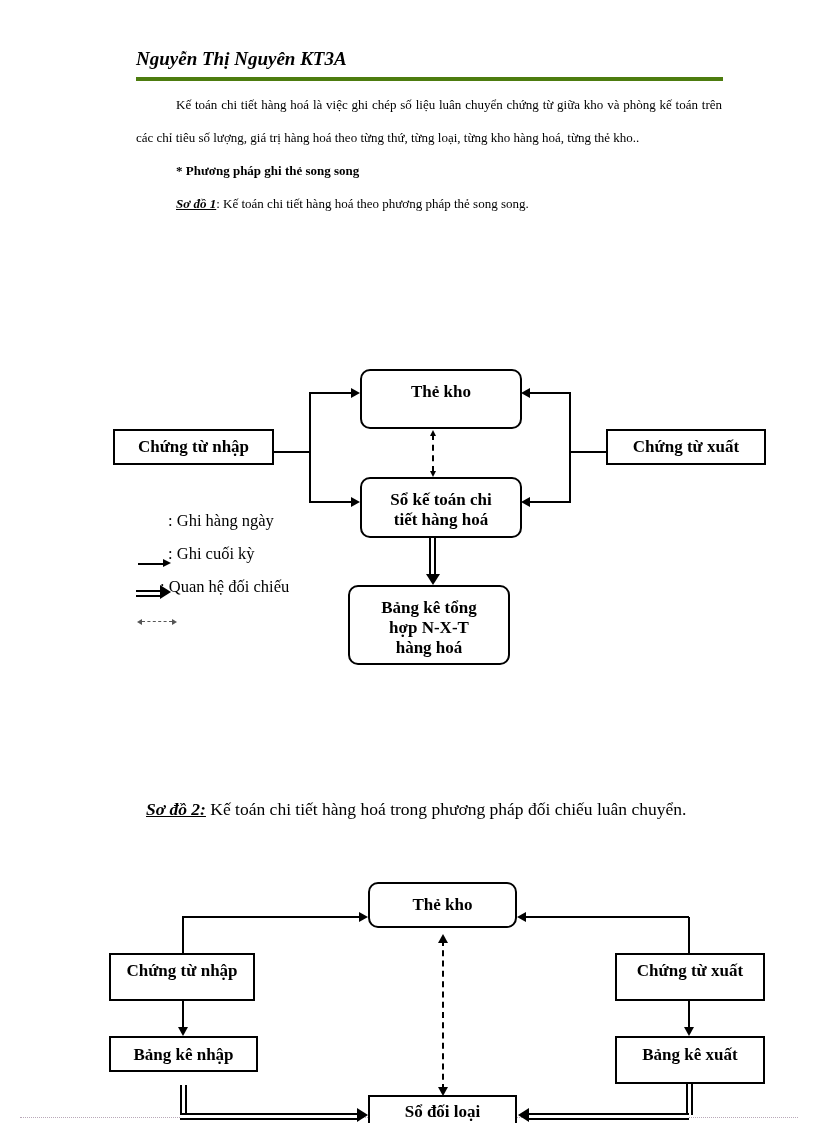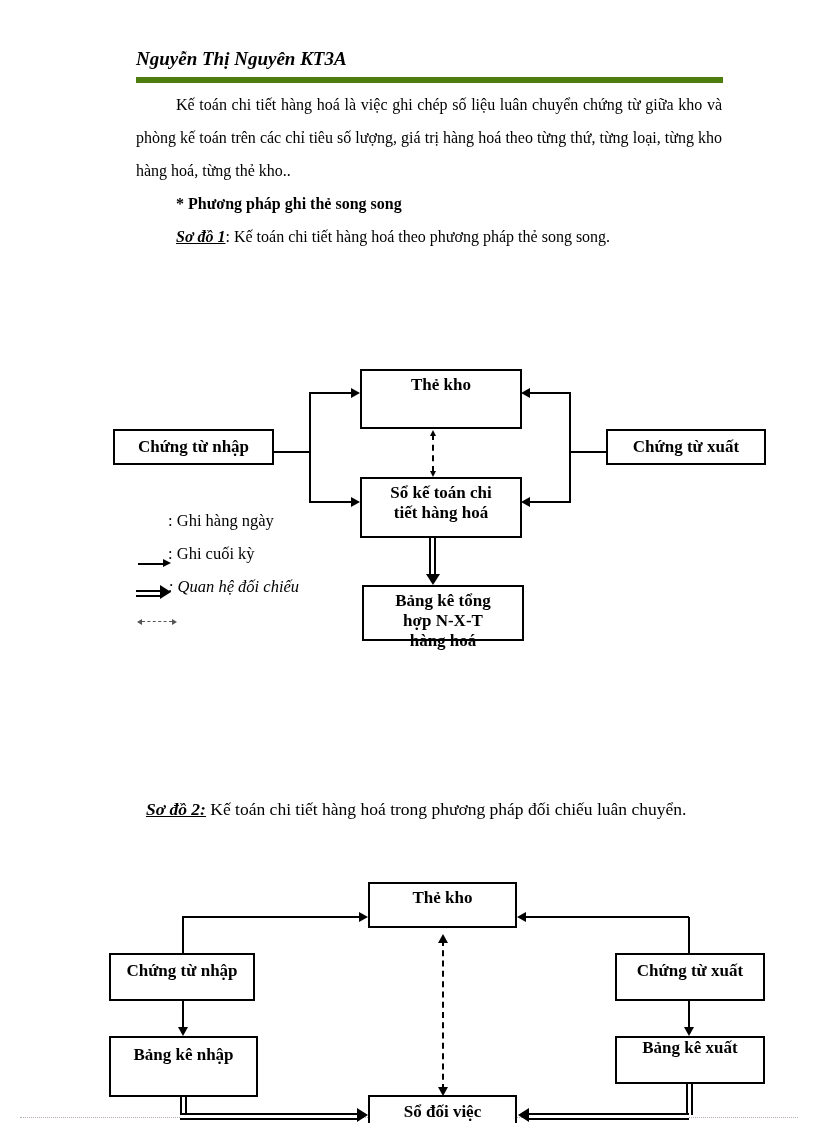--- a/index.html
+++ b/index.html
@@ -9,25 +9,25 @@
     margin:0 auto;
     background:#ffffff;
     overflow:hidden;
     font-family:"Liberation Serif","DejaVu Serif",serif;
     color:#000;
   }
   
   .doc-header{
     position:absolute;left:136px;top:48px;width:587px;
     font-size:19px;font-weight:bold;font-style:italic;
-    border-bottom:6px solid #4d7c0f;padding-bottom:7px;
+    border-bottom:4px solid #4d7c0f;padding-bottom:7px;
   }
   .textcol{
     position:absolute;left:136px;top:88px;width:586px;
-    font-size:16px;line-height:33px;text-align:justify;
+    font-size:13px;line-height:33px;text-align:justify;
   }
   .textcol p{margin:0;text-indent:40px;}
   .h-bold{font-weight:bold;text-indent:48px;margin:0;}
   .caption{margin:0;text-indent:2px;}
   .cap-label{font-weight:bold;font-style:italic;text-decoration:underline;margin-top:23px;}
   .caption2{
     position:absolute;left:136px;top:793px;width:586px;
     font-size:17.5px;line-height:33px;text-align:justify;text-indent:10px;
   }
   .heading2{
@@ -35,21 +35,21 @@
     font-size:17.5px;font-weight:bold;white-space:nowrap;z-index:1;
   }
   
   .dbox{
     position:absolute;
     border:2px solid #000;background:#fff;
     font-weight:bold;font-size:17px;line-height:20px;
     text-align:center;box-sizing:border-box;z-index:2;
   }
   .dbox .ln{display:block;}
-  .pad-top{padding-top:4px;}
+  .pad-top{padding-top:11px;border-radius:10px;}
   .v-center{display:flex;align-items:center;justify-content:center;}
   
   .hline{position:absolute;height:2px;background:#000;z-index:1;}
   .vline{position:absolute;width:2px;background:#000;z-index:1;}
   .vdashed{position:absolute;width:0;border-left:2px dashed #000;z-index:1;}
   .vdouble{position:absolute;width:3px;border-left:2px solid #000;border-right:2px solid #000;background:#fff;z-index:1;}
   .hdouble{position:absolute;height:3px;border-top:2px solid #000;border-bottom:2px solid #000;background:#fff;z-index:1;}
   .tri{position:absolute;width:0;height:0;z-index:2;}
   .tri-right{border-top:5px solid transparent;border-bottom:5px solid transparent;border-left:9px solid #000;}
   .tri-left{border-top:5px solid transparent;border-bottom:5px solid transparent;border-right:9px solid #000;}
@@ -101,37 +101,37 @@
 
   <div class="vdouble" style="left:429px;top:538px;height:36px;"></div>
   <div class="tri tri-down-big" style="left:426px;top:574px;"></div>
 
   <div class="legend-text" style="left:168px;top:511px;">: Ghi hàng ngày</div>
   <div class="hline" style="left:138px;top:563px;width:28px;height:1.5px;"></div>
   <div class="tri tri-right" style="left:163px;top:559px;border-top-width:4px;border-bottom-width:4px;border-left-width:8px;"></div>
   <div class="legend-text" style="left:168px;top:544px;">: Ghi cuối kỳ</div>
   <div class="hdouble" style="left:136px;top:590px;width:26px;"></div>
   <div class="tri tri-right-big" style="left:160px;top:585px;"></div>
-  <div class="legend-text" style="left:168px;top:577px;font-style:italic;">: Quan hệ đối chiếu</div>
+  <div class="legend-text" style="left:160px;top:577px;">: Quan hệ đối chiếu</div>
   <div class="mini-dash" style="left:142px;top:621px;"></div>
   <div class="mini-tri-l" style="left:137px;top:618.5px;"></div>
   <div class="mini-tri-r" style="left:172px;top:618.5px;"></div>
 
   <div class="dbox pad-top" style="left:360px;top:369px;width:162px;height:60px;"><span>Thẻ kho</span></div>
   <div class="dbox v-center" style="left:113px;top:429px;width:161px;height:36px;">
       <span>Chứng từ nhập</span>
     </div>
   <div class="dbox v-center" style="left:606px;top:429px;width:160px;height:36px;">
       <span>Chứng từ xuất</span>
     </div>
   <div class="dbox pad-top" style="left:360px;top:477px;width:162px;height:61px;text-align:center;">
     <span class="ln">Sổ kế toán chi</span>
     <span class="ln">tiết hàng hoá</span>
   </div>
-  <div class="dbox pad-top" style="left:362px;top:585px;width:162px;height:56px;">
+  <div class="dbox pad-top" style="left:348px;top:585px;width:162px;height:80px;">
     <span class="ln">Bảng kê tổng</span>
     <span class="ln">hợp N-X-T</span>
     <span class="ln">hàng hoá</span>
   </div>
 
   <div class="caption2"><span class="cap-label">Sơ đồ 2:</span><span> Kế toán chi tiết hàng hoá trong phương pháp đối chiếu luân chuyển.</span></div>
 
   <div class="dotted-edge" style="left:20px;top:1117px;width:778px;"></div>
 
   <div class="vline" style="left:182px;top:917px;height:36px;"></div>
@@ -153,20 +153,20 @@
   <div class="vdouble" style="left:180px;top:1085px;height:30px;"></div>
   <div class="hdouble" style="left:180px;top:1113px;width:180px;"></div>
   <div class="tri tri-right-big" style="left:357px;top:1108px;"></div>
   <div class="vdouble" style="left:686px;top:1084px;height:31px;"></div>
   <div class="hdouble" style="left:526px;top:1113px;width:163px;"></div>
   <div class="tri tri-left-big" style="left:518px;top:1108px;"></div>
 
   <div class="dbox pad-top" style="left:368px;top:882px;width:149px;height:46px;"><span>Thẻ kho</span></div>
   <div class="dbox" style="left:109px;top:953px;width:146px;height:48px;padding-top:6px;"><span>Chứng từ nhập</span></div>
   <div class="dbox" style="left:615px;top:953px;width:150px;height:48px;padding-top:6px;"><span>Chứng từ xuất</span></div>
-  <div class="dbox" style="left:109px;top:1036px;width:149px;height:61px;padding-top:7px;"><span>Bảng kê nhập</span></div>
-  <div class="dbox" style="left:615px;top:1036px;width:150px;height:48px;"><span>Bảng kê xuất</span></div>
+  <div class="dbox" style="left:109px;top:1036px;width:149px;height:36px;padding-top:7px;"><span>Bảng kê nhập</span></div>
+  <div class="dbox" style="left:615px;top:1036px;width:150px;height:48px;padding-top:7px;"><span>Bảng kê xuất</span></div>
   <div class="dbox" style="left:368px;top:1095px;width:149px;height:56px;padding-top:5px;">
-    <span class="ln">Sổ đối việc</span>
+    <span class="ln">Sổ đối loại</span>
     <span class="ln">luân chuyển</span>
   </div>
 
 </div>
 
 </body></html>

